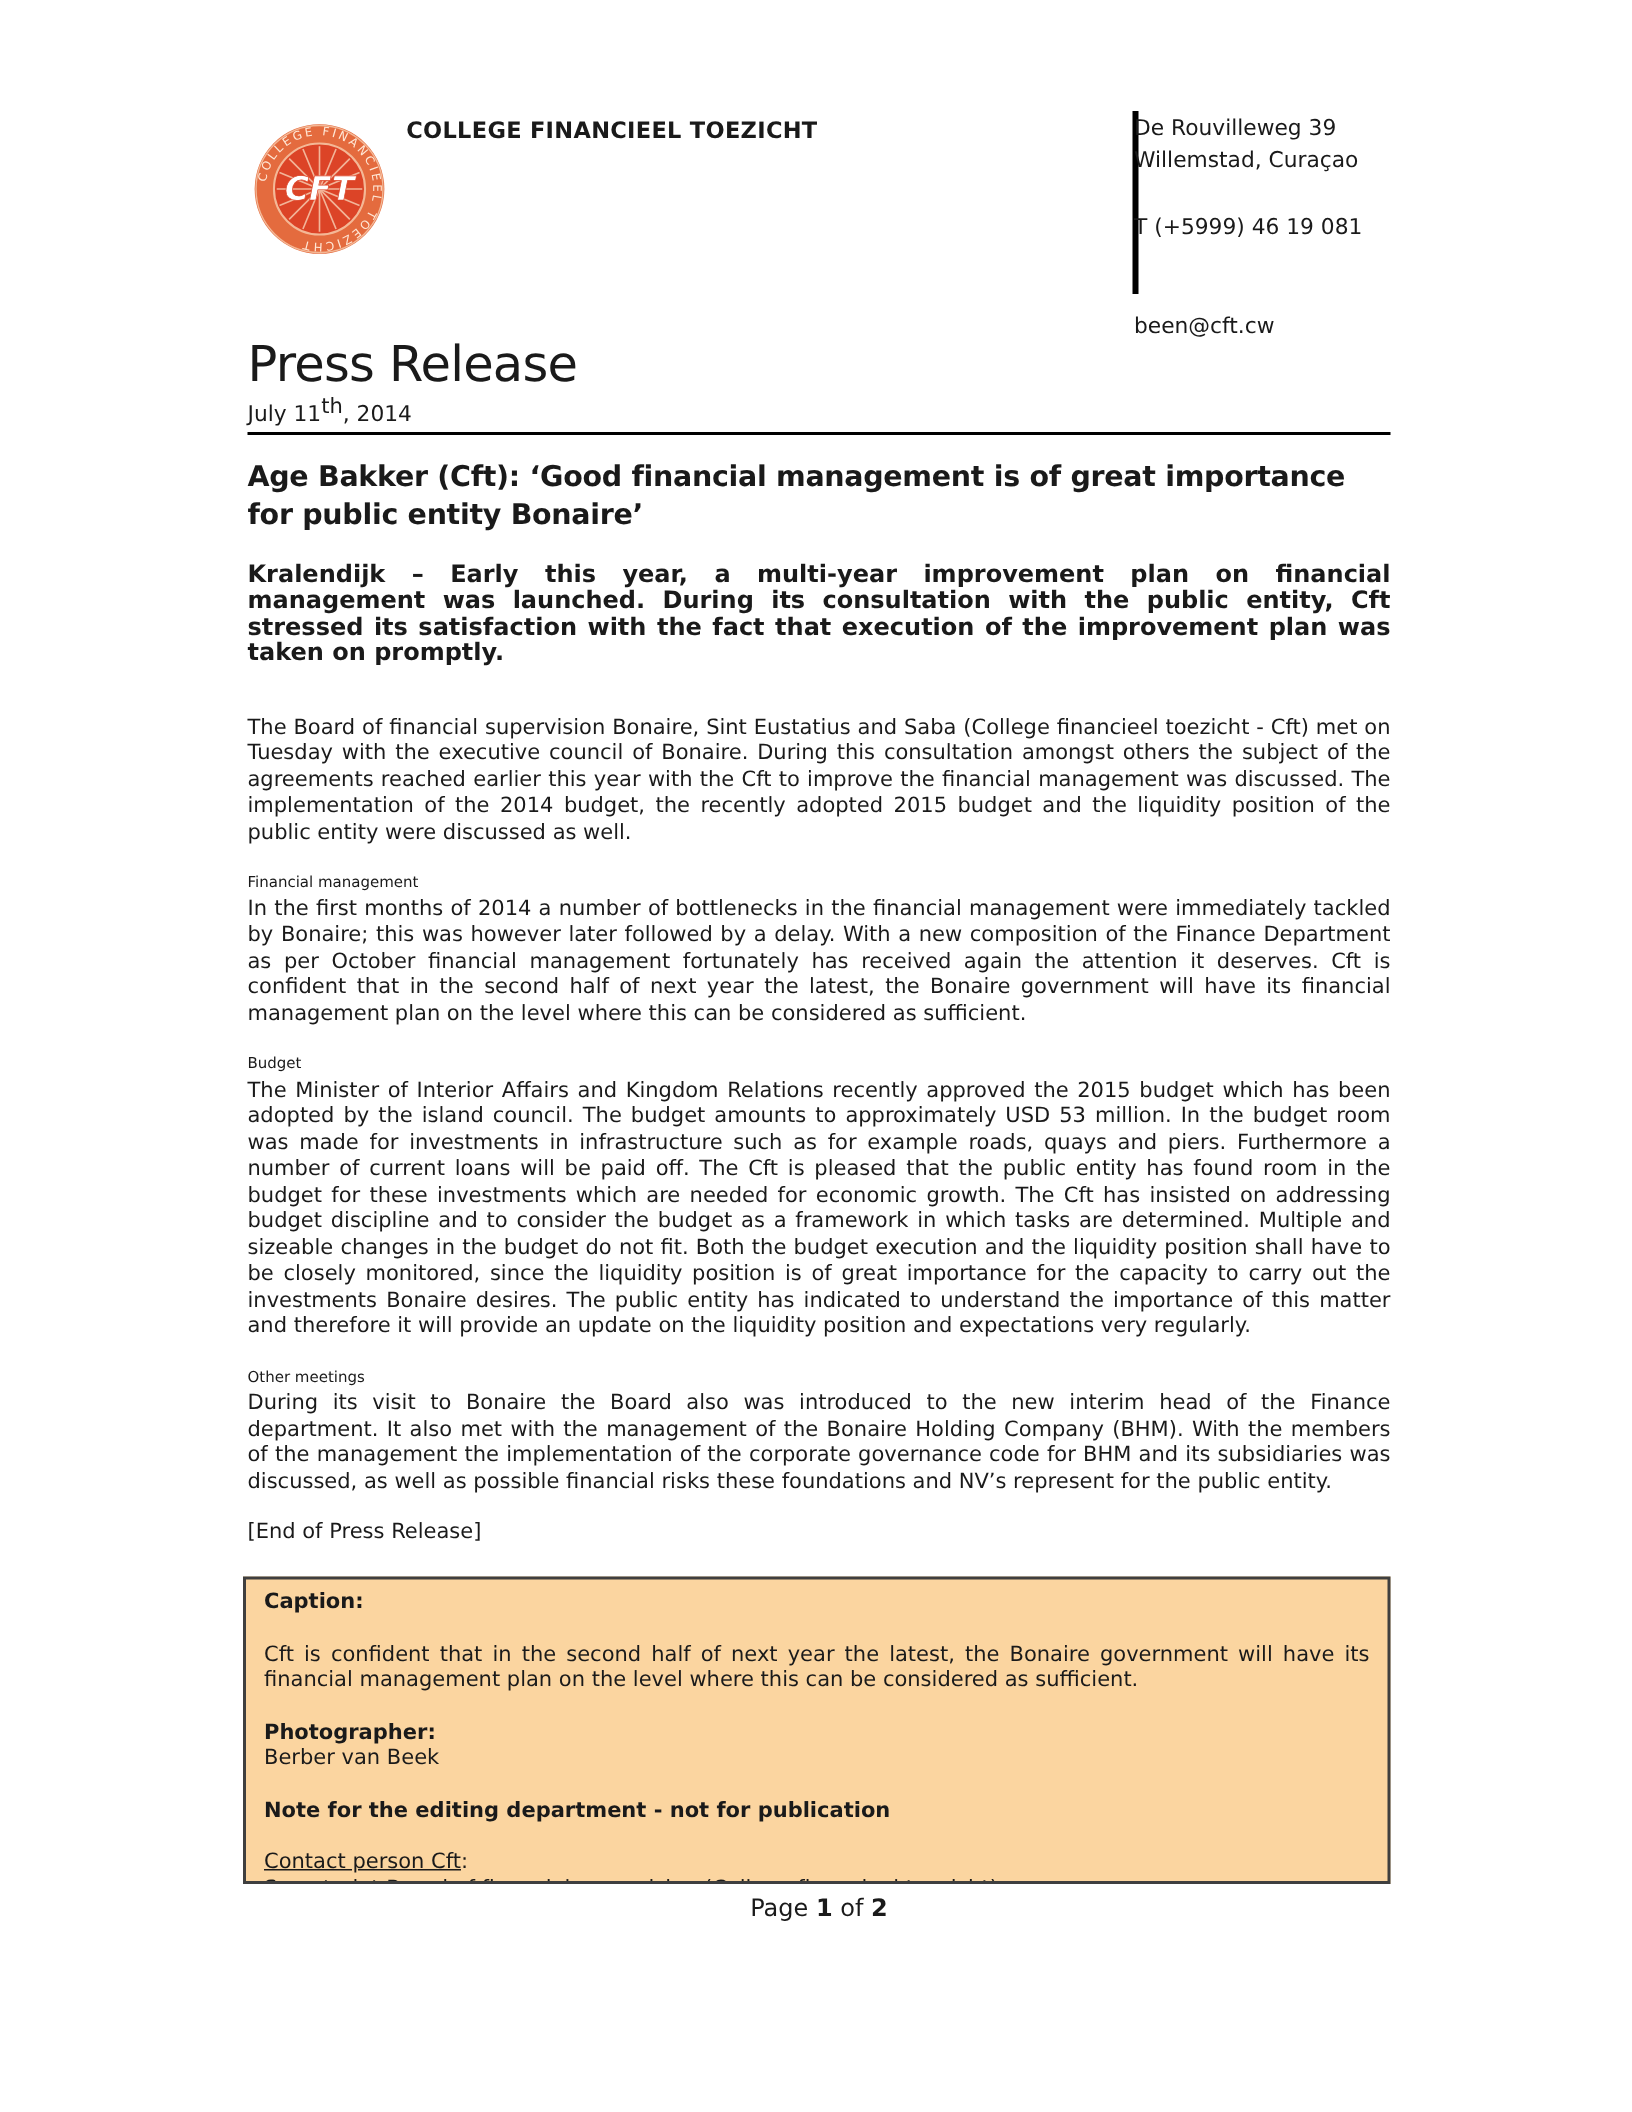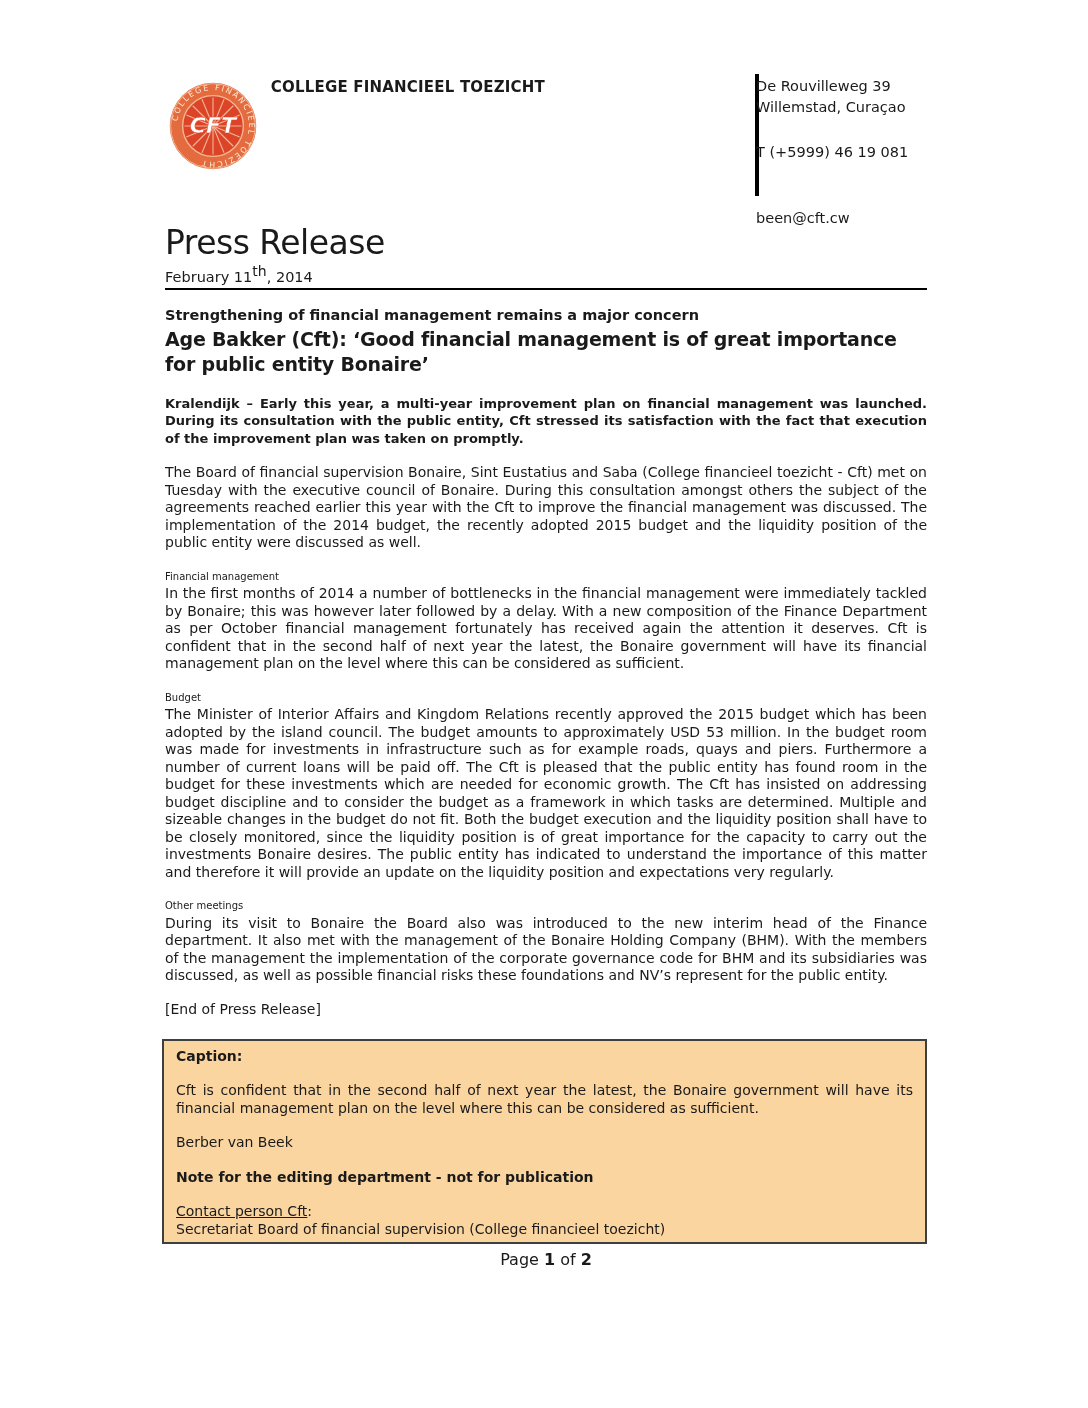--- a/index.html
+++ b/index.html
@@ -42,21 +42,21 @@
 
   .subheadline{font-weight:bold;font-size:14.5px;line-height:19px;}
   .headline{
     font-weight:bold;font-size:19px;line-height:25px;letter-spacing:-.2px;
     margin-top:2px;margin-bottom:18px;
   }
   p.body, .lead{
     font-size:14px;line-height:17.5px;text-align:justify;
     margin-bottom:16px;
   }
-  .lead{font-weight:bold;font-size:13px;margin-bottom:17px;}
+  .lead{font-weight:bold;font-size:16px;margin-bottom:33px;}
   .section-heading{font-weight:normal;font-size:10px;line-height:17.5px;}
   .end-note{font-size:14px;margin:6px 0 14px;}
 
   
   .caption-box{
     width:765px;height:205px;overflow:hidden;
     border:2px solid var(--caption-border);
     background:var(--caption-bg);
     padding:7px 12px;margin-left:-3px;
     font-size:14px;line-height:17.5px;margin-top:22px;
@@ -109,24 +109,23 @@
       <div>Willemstad, Curaçao</div>
       <div class="gap1"></div>
       <div>T (+5999) 46 19 081</div>
       <div class="gap2"></div>
       <div>been@cft.cw</div>
     </div>
   </div>
 
   <div class="main">
     <div class="doc-title">Press Release</div>
-    <div class="doc-date"><span>February 11</span><sup>th</sup><span>, 2014</span></div>
+    <div class="doc-date"><span>July 11</span><sup>th</sup><span>, 2014</span></div>
     <hr class="rule">
 
-    <div class="subheadline">Strengthening of financial management remains a major concern</div>
     <div class="headline">Age Bakker (Cft): ‘Good financial management is of great importance for public entity Bonaire’</div>
 
     <p class="lead">Kralendijk – Early this year, a multi-year improvement plan on financial management was launched. During its consultation with the public entity, Cft stressed its satisfaction with the fact that execution of the improvement plan was taken on promptly.</p>
 
     <p class="body">The Board of financial supervision Bonaire, Sint Eustatius and Saba (College financieel toezicht - Cft) met on Tuesday with the executive council of Bonaire. During this consultation amongst others the subject of the agreements reached earlier this year with the Cft to improve the financial management was discussed. The implementation of the 2014 budget, the recently adopted 2015 budget and the liquidity position of the public entity were discussed as well.</p>
 
     <div>
       <div class="section-heading">Financial management</div>
       <p class="body">In the first months of 2014 a number of bottlenecks in the financial management were immediately tackled by Bonaire; this was however later followed by a delay. With a new composition of the Finance Department as per October financial management fortunately has received again the attention it deserves. Cft is confident that in the second half of next year the latest, the Bonaire government will have its financial management plan on the level where this can be considered as sufficient.</p>
     </div>
@@ -141,20 +140,21 @@
       <p class="body">During its visit to Bonaire the Board also was introduced to the new interim head of the Finance department. It also met with the management of the Bonaire Holding Company (BHM). With the members of the management the implementation of the corporate governance code for BHM and its subsidiaries was discussed, as well as possible financial risks these foundations and NV’s represent for the public entity.</p>
     </div>
 
     <div class="end-note">[End of Press Release]</div>
 
     <div class="caption-box">
       <div class="b">Caption:</div>
       <div class="blank"></div>
       <div class="cap-text">Cft is confident that in the second half of next year the latest, the Bonaire government will have its financial management plan on the level where this can be considered as sufficient.</div>
       <div class="blank"></div>
+      <div class="b">Photographer:</div>
       <div>Berber van Beek</div>
       <div class="blank"></div>
       <div class="b">Note for the editing department - not for publication</div>
       <div class="blank"></div>
       <div><span class="u">Contact person Cft</span><span>:</span></div>
       <div>Secretariat Board of financial supervision (College financieel toezicht)</div>
     </div>
 
     <div class="footer"><span>Page </span><span class="b">1</span><span> of </span><span class="b">2</span></div>
   </div>

